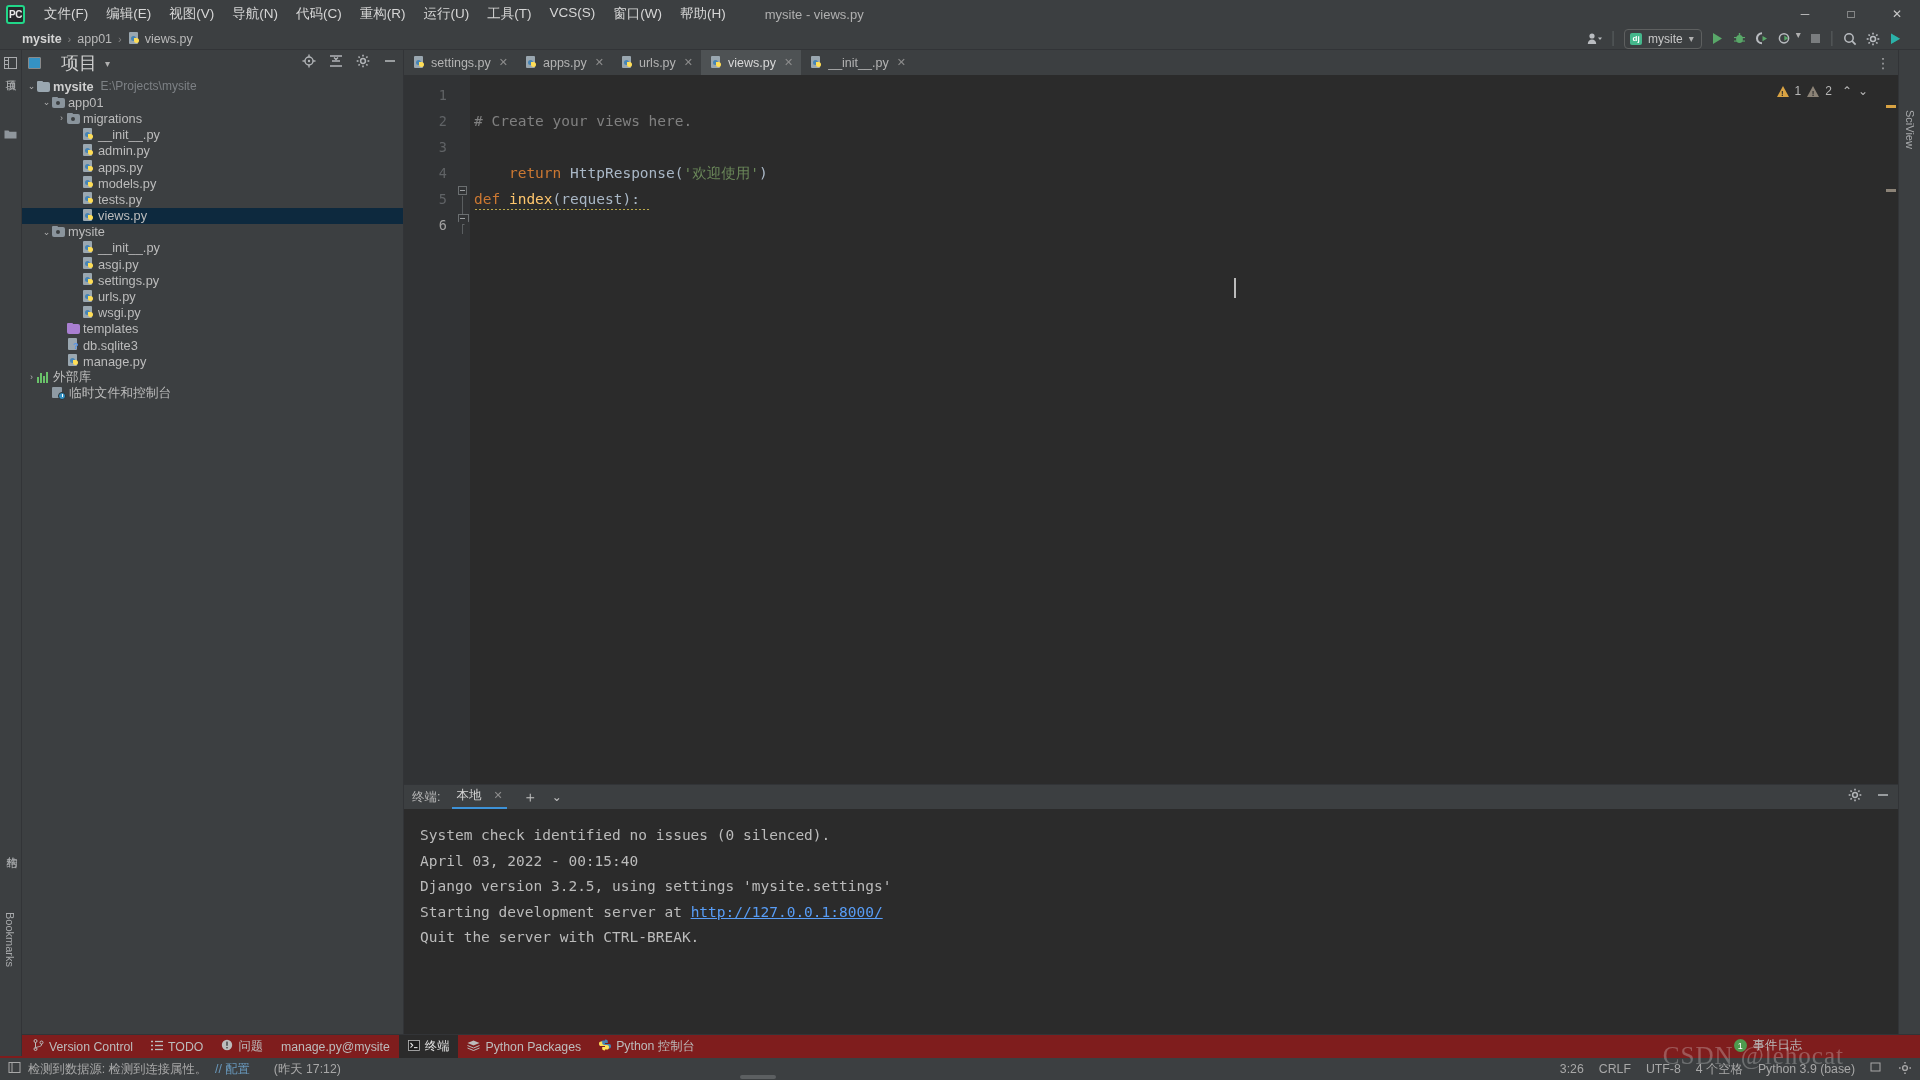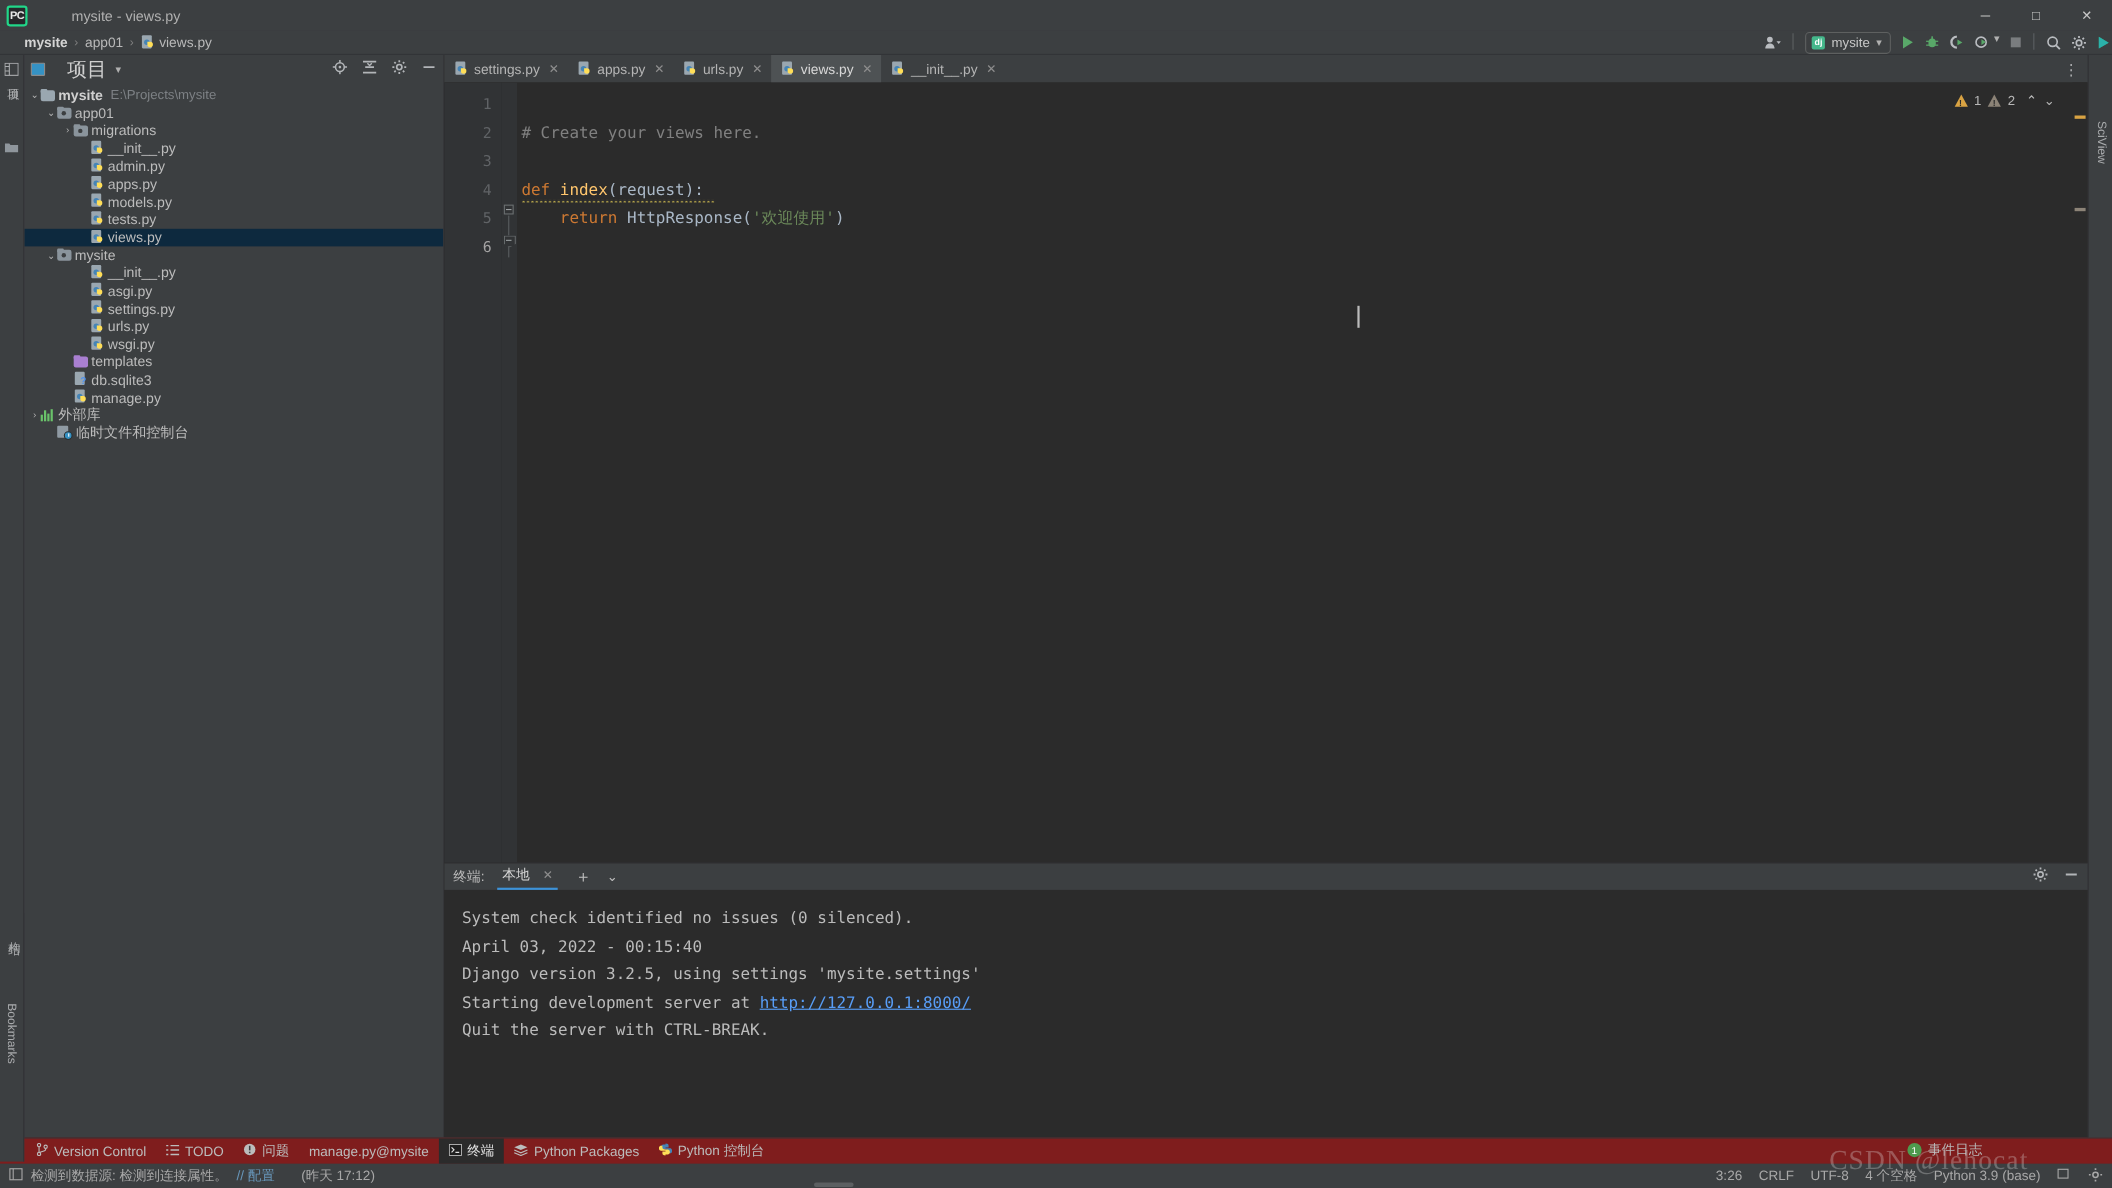--- a/index.html
+++ b/index.html
@@ -26,21 +26,21 @@
   .win-ctrl { position: absolute; right: 0; top: 0; height: 28px; display: flex; }
   .win-btn { width: 46px; height: 28px; display: flex; align-items: center;
              justify-content: center; color: #c8c8c8; font-size: 12px; }
 
   
   .navbar { height: 22px; background: #3c3f41; display: flex; align-items: center;
             padding: 0 8px; flex: none; border-bottom: 1px solid #323437; position: relative;}
   .crumb { font-size: 12.5px; color: #b9b9b9; display: flex; align-items: center; }
   .crumb.bold { font-weight: bold; color: #d4d4d4; }
   .crumb-sep { color: #808080; margin: 0 6px; font-size: 11px; }
-  .nav-right { position: absolute; right: 0; display: flex; gap: 9px; }
+  .nav-right { position: absolute; right: 17px; display: flex; gap: 9px; }
   .nav-ic { color: #aeb0b3; font-size: 13px; display: flex; align-items: center; }
   .run-config { display: flex; align-items: center; gap: 6px; border: 1px solid #5e6060;
                 border-radius: 4px; padding: 1px 7px 1px 5px; height: 20px;
                 font-size: 12px; color: #c8c8c8; }
   .dj-ic { width: 12px; height: 12px; background: #44b78b; border-radius: 2px; color: #fff;
            font-size: 8px; display: flex; align-items: center; justify-content: center;
            font-weight: bold; }
 
   
   .body-row { flex: 1; display: flex; min-height: 0; }
@@ -204,20 +204,33 @@
   .hscroll { position:absolute; left:740px; bottom:1px; width:36px; height:4px;
              background:#5c5f61; border-radius:2px; }
 </style>
 </head>
 <body>
 
 <div class="ide">
 
   <div class="menubar">
     <div class="pc-logo">PC</div>
+    <div id="menu-items" style="display:flex;">
+        <div class="menu-item">文件(F)</div>
+        <div class="menu-item">编辑(E)</div>
+        <div class="menu-item">视图(V)</div>
+        <div class="menu-item">导航(N)</div>
+        <div class="menu-item">代码(C)</div>
+        <div class="menu-item">重构(R)</div>
+        <div class="menu-item">运行(U)</div>
+        <div class="menu-item">工具(T)</div>
+        <div class="menu-item">VCS(S)</div>
+        <div class="menu-item">窗口(W)</div>
+        <div class="menu-item">帮助(H)</div>
+      </div>
     <div class="win-title">mysite - views.py</div>
     <div class="win-ctrl">
       <div class="win-btn">─</div>
       <div class="win-btn">□</div>
       <div class="win-btn close">✕</div>
     </div>
   </div>
 
   <div class="navbar">
     <div id="crumbs" style="display:flex;align-items:center;margin-left:14px;">
@@ -615,22 +628,22 @@
         <div class="foldcol">
           <div class="fold-box" style="top:111px;"></div>
           <div class="fold-line" style="top:121px; height:18px;"></div>
           <div class="fold-end" style="top:139px;"></div>
           <div class="fold-line" style="top:149px; height:10px;"></div>
         </div>
         <div class="code" id="code">
             <div class="cline">&nbsp;</div>
             <div class="cline"><span class="cmt"># Create your views here.</span></div>
             <div class="cline">&nbsp;</div>
+            <div class="cline"><span class="plain">    </span><span class="kw">return </span><span class="plain">HttpResponse</span><span class="plain">(</span><span class="str">'欢迎使用'</span><span class="plain">)</span></div>
             <div class="cline" style="position: relative;"><span class="kw">def </span><span class="def">index</span><span class="plain">(</span><span class="cls">request</span><span class="plain">):</span><span class="squig" style="left: 4px; width: 176px;"></span></div>
-            <div class="cline"><span class="plain">    </span><span class="kw">return </span><span class="plain">HttpResponse</span><span class="plain">(</span><span class="str">'欢迎使用'</span><span class="plain">)</span></div>
             <div class="caret" style="left:764px; top:203px; height:20px;"></div>
         </div>
         <div class="marker-bar">
           <div class="mb-mark" style="top:30px; background:#d9a343;"></div>
           <div class="mb-mark" style="top:114px; background:#8c8377;"></div>
         </div>
         <div class="inspect-hdr">
           <span class="warn-tri"></span>
           <span>1</span>
           <span class="warn-tri grey"></span>

